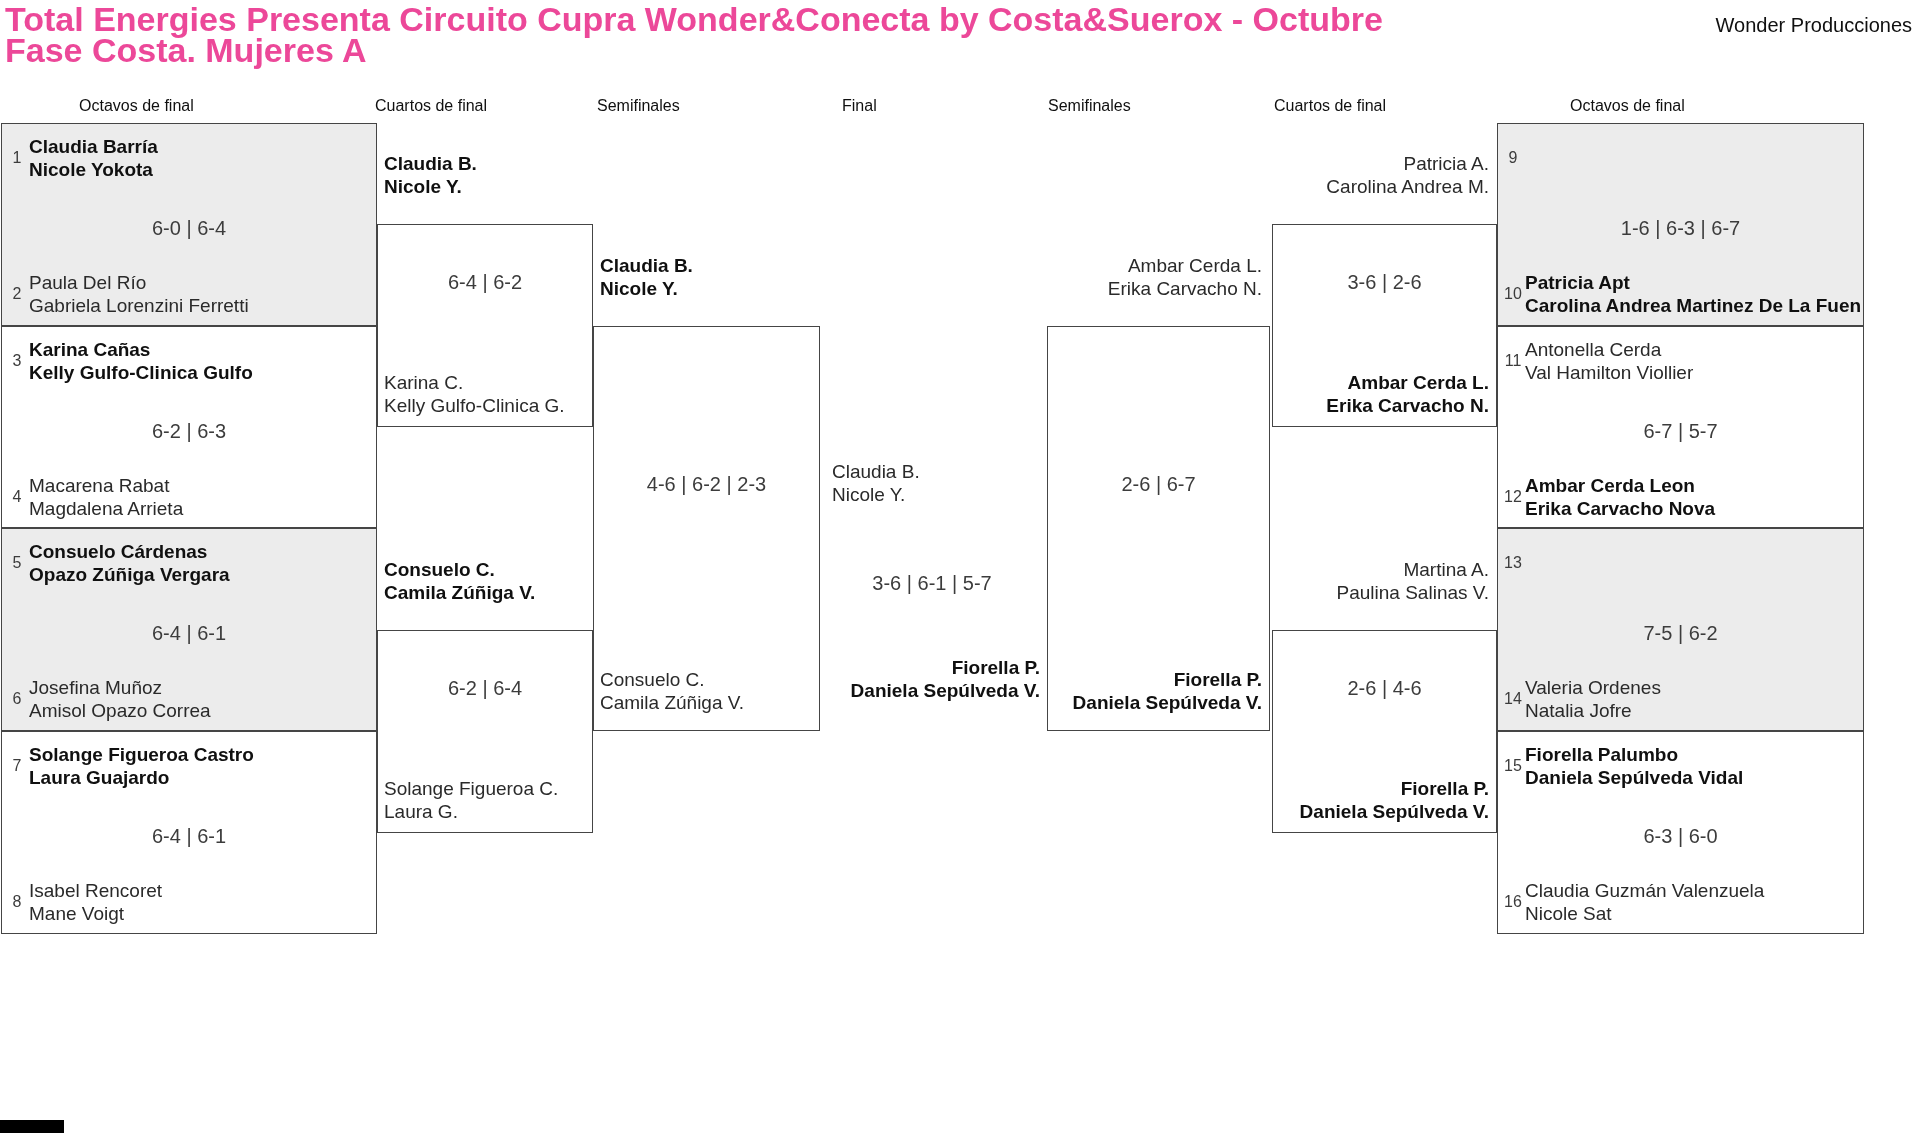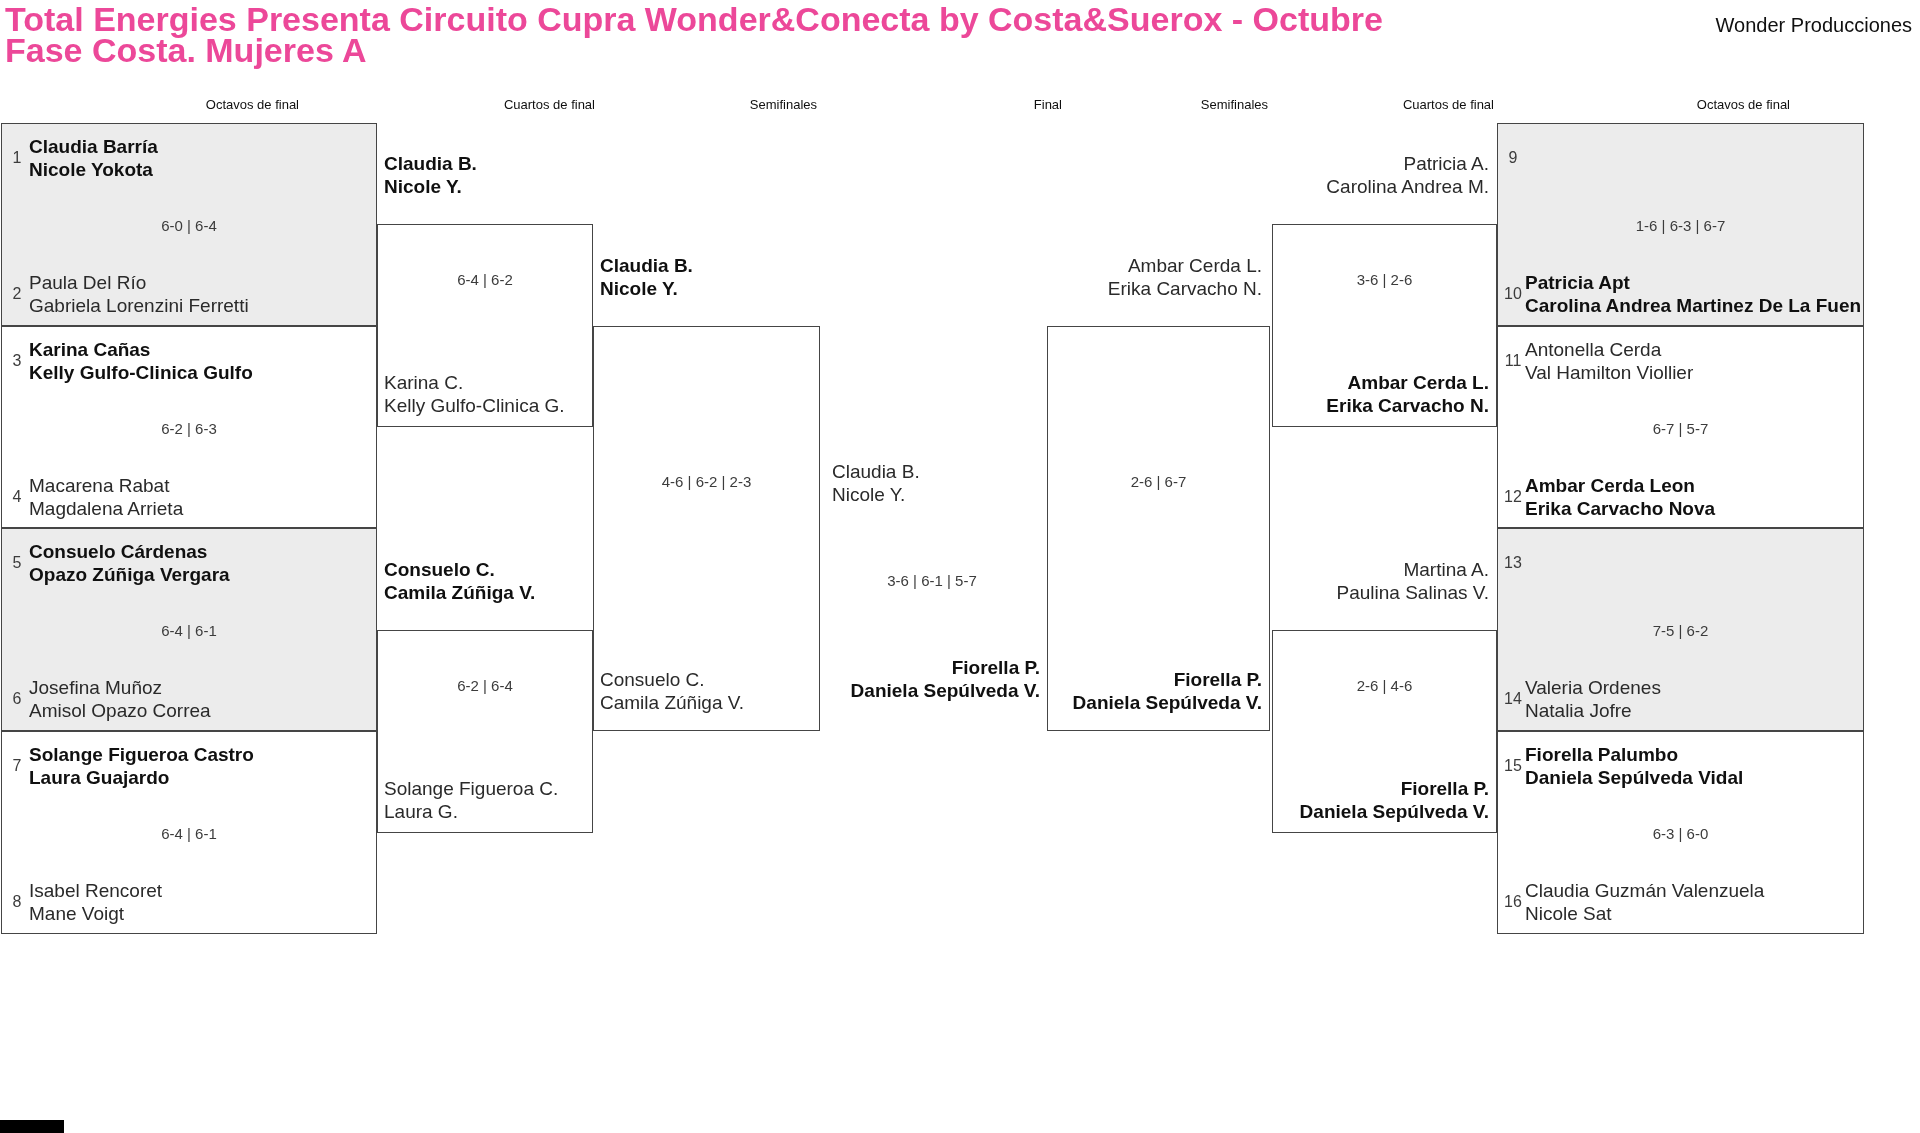--- a/index.html
+++ b/index.html
@@ -4,23 +4,23 @@
 <style>
   html,body{margin:0;padding:0;background:#fff}
   .stage{position:relative;width:1920px;height:1133px;background:#fff;overflow:hidden;
          font-family:"Liberation Sans",sans-serif;color:#1c1c1c}
   .box{position:absolute;border:1px solid #454545;background:#fff;box-sizing:border-box}
   .box.shade{background:#ececec}
   .team{position:absolute;font-size:19px;line-height:23px;color:#2a2a2a;white-space:nowrap}
   .team.b{font-weight:700;color:#101010}
   .team.clip{overflow:hidden}
   .ra{text-align:right}
-  .score{position:absolute;font-size:15px;color:#3c3c3c;text-align:center;white-space:nowrap}
+  .score{position:absolute;font-size:20px;color:#3c3c3c;text-align:center;white-space:nowrap}
   .seed{position:absolute;font-size:16px;color:#3c3c3c;width:22px;text-align:center}
-  .rh{position:absolute;top:97px;width:220px;text-align:right;font-size:13px;font-weight:500;color:#101010}
+  .rh{position:absolute;top:97px;width:220px;text-align:left;font-size:16px;font-weight:500;color:#101010}
   .title{position:absolute;font-size:34px;line-height:31px;font-weight:700;color:#ec4899;white-space:nowrap}
   .brand{position:absolute;top:14px;right:8px;font-size:20px;color:#101010}
   .bottombar{position:absolute;left:0;bottom:0;width:64px;height:13px;background:#000}
 </style>
 </head>
 <body>
 
 <div class="stage">
 
   <div class="title" style="left:5px;top:4px">Total Energies Presenta Circuito Cupra Wonder&amp;Conecta by Costa&amp;Suerox - Octubre</div>

